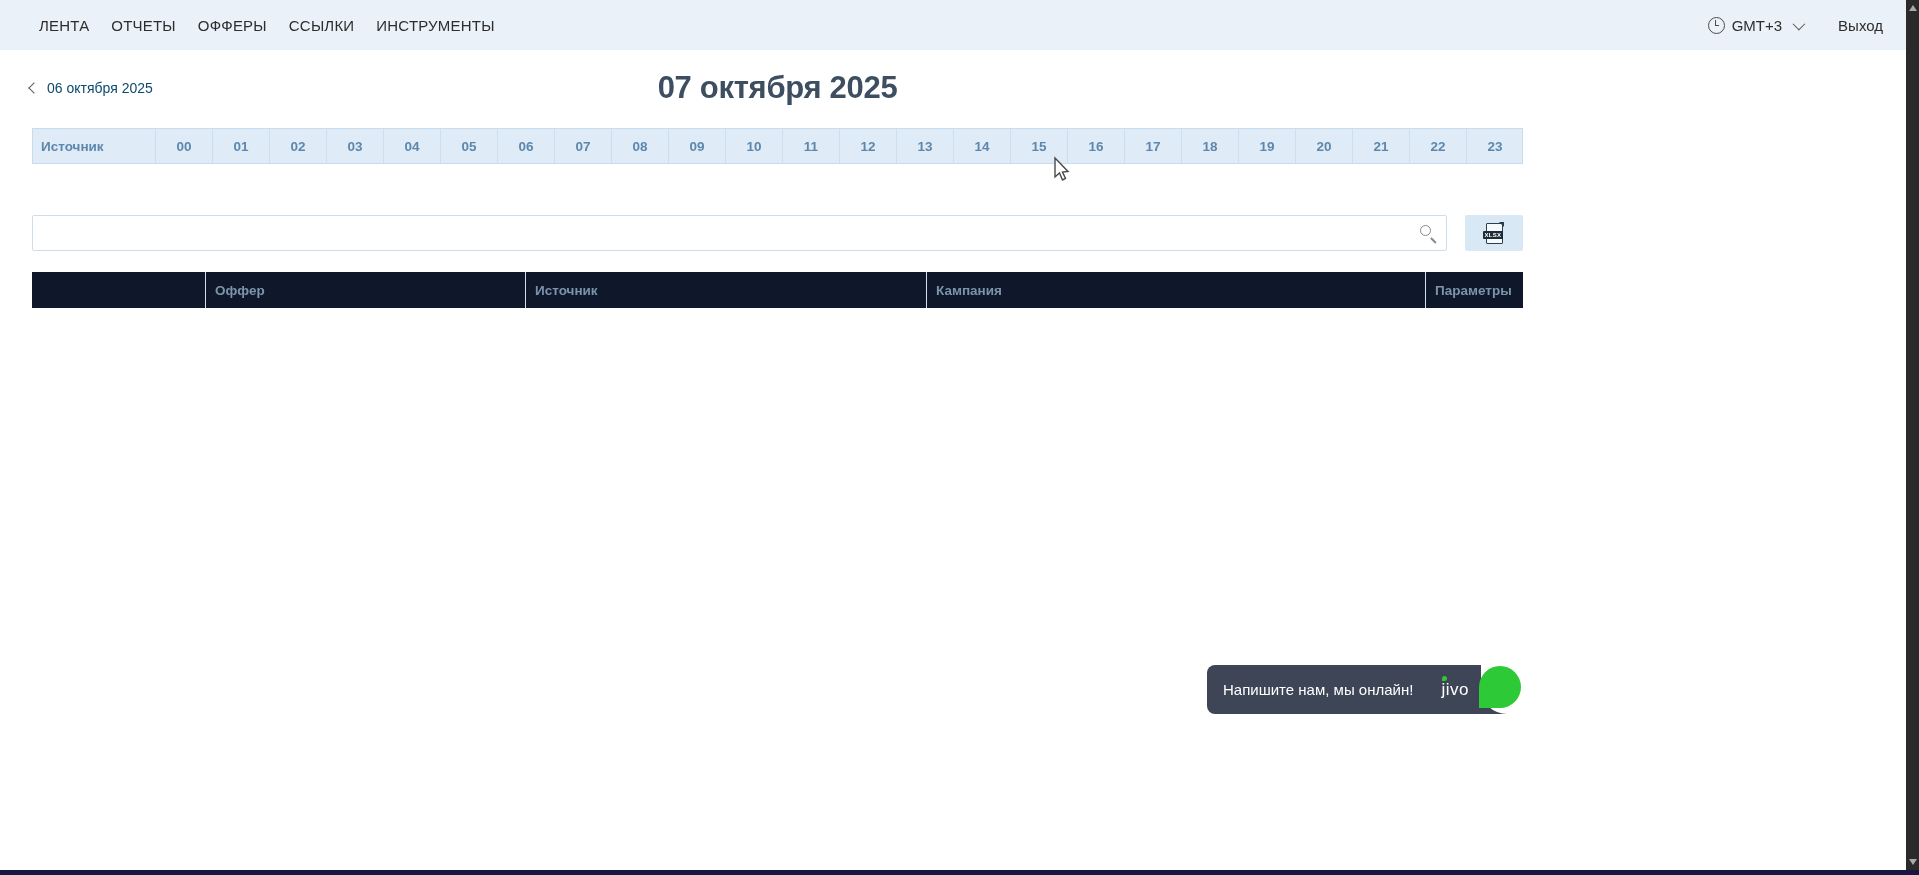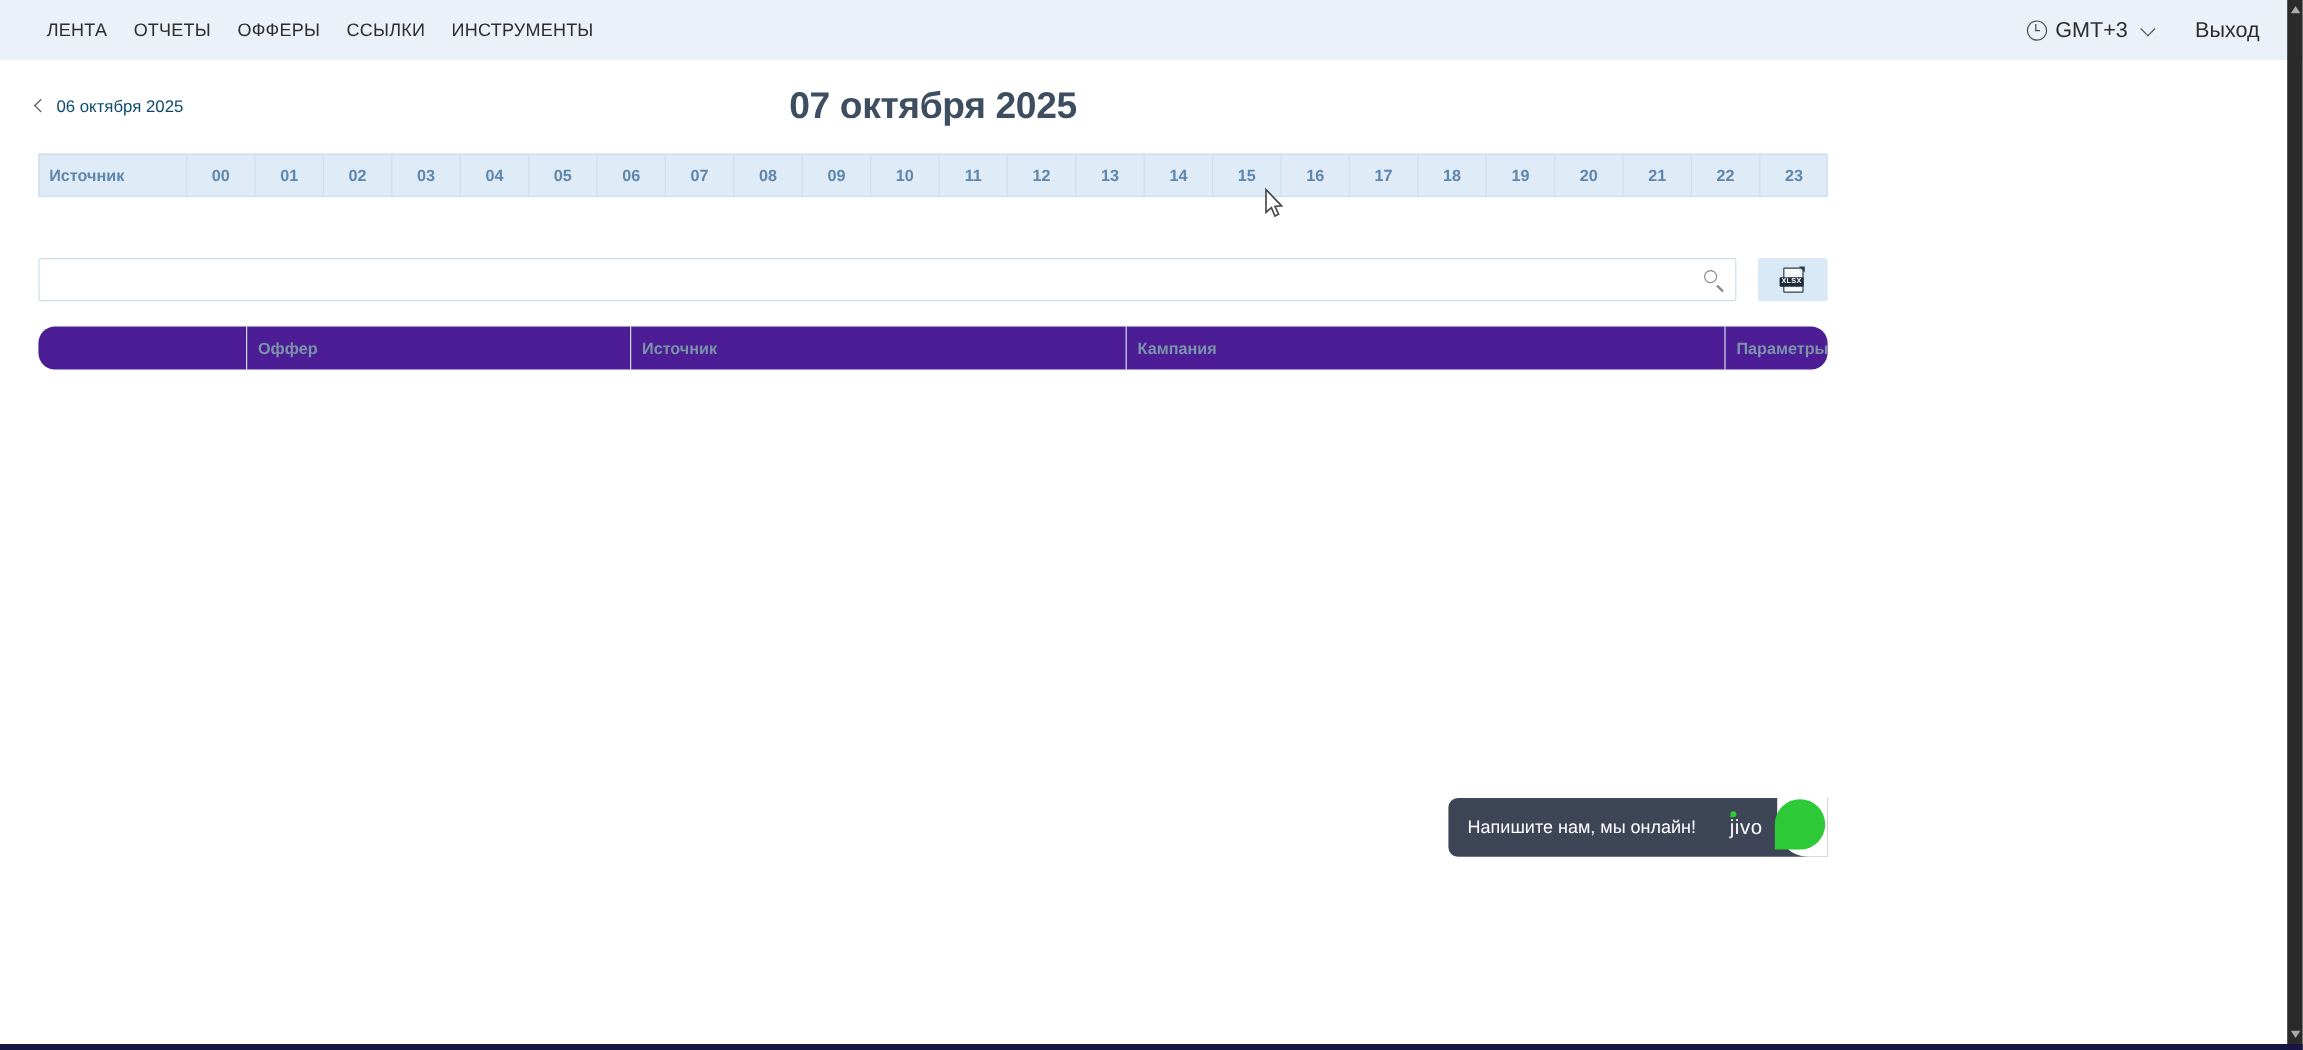--- a/index.html
+++ b/index.html
@@ -22,21 +22,21 @@
   }
   .brand b { font-weight:bold; margin-right:5px; }
   .brand span.rest { font-weight:300; color:#f2f5f8; }
   .nav-links { display:flex; align-items:center; margin-left:28px; }
   .nav-link {
     color:#2d2d2d; font-size:15px; padding:0 11px; cursor:pointer;
     letter-spacing:.2px; white-space:nowrap;
   }
   .nav-right {
     margin-left:auto; display:flex; align-items:center; gap:14px;
-    padding-right:36px; font-size:18px; color:#2d2d2d;
+    padding-right:36px; font-size:15px; color:#2d2d2d;
   }
   .tz { display:flex; align-items:center; gap:7px; cursor:pointer; }
   .clock-icon {
     width:17px; height:17px; border:1.6px solid #4a4a4a; border-radius:50%;
     position:relative; display:inline-block;
   }
   .clock-icon:before {
     content:""; position:absolute; left:6.2px; top:2.5px; width:1.6px; height:5.5px; background:#4a4a4a;
   }
   .clock-icon:after {
@@ -110,32 +110,32 @@
   }
   .file-label {
     position:absolute; left:-3px; top:8px; background:#1d2a38; color:#fff;
     font-size:6px; font-weight:bold; padding:1px 2px; letter-spacing:.3px;
     border-radius:1px;
   }
 
   
   .results-header {
     position:absolute; left:32px; top:272px; width:1491px; height:36px;
-    background:#4c1d95; display:flex;border-radius:14px;
+    background:#0f172a; display:flex;
   }
   .col-cell {
     display:flex; align-items:center; padding-left:9px;
     font-size:13.5px; font-weight:bold; color:#7b94ab;
     border-left:1px solid #cfe0ef;
   }
   .col-cell:first-child { border-left:none; }
   .col-0 { flex:0 0 173px; }
   .col-1 { flex:0 0 320px; }
   .col-2 { flex:0 0 401px; }
-  .col-3 { flex:0 0 499px;margin-left:12px; }
+  .col-3 { flex:0 0 499px; }
   .col-4 { flex:1; }
 
   
   .chat-widget {
     position:absolute; left:1207px; top:665px; width:316px; height:49px;
     background:#3d4556; border-radius:8px 0 0 8px;
     display:flex; align-items:center; cursor:pointer;
   }
   .chat-text { color:#fff; font-size:15px; padding-left:16px; white-space:nowrap; }
   .chat-logo {

